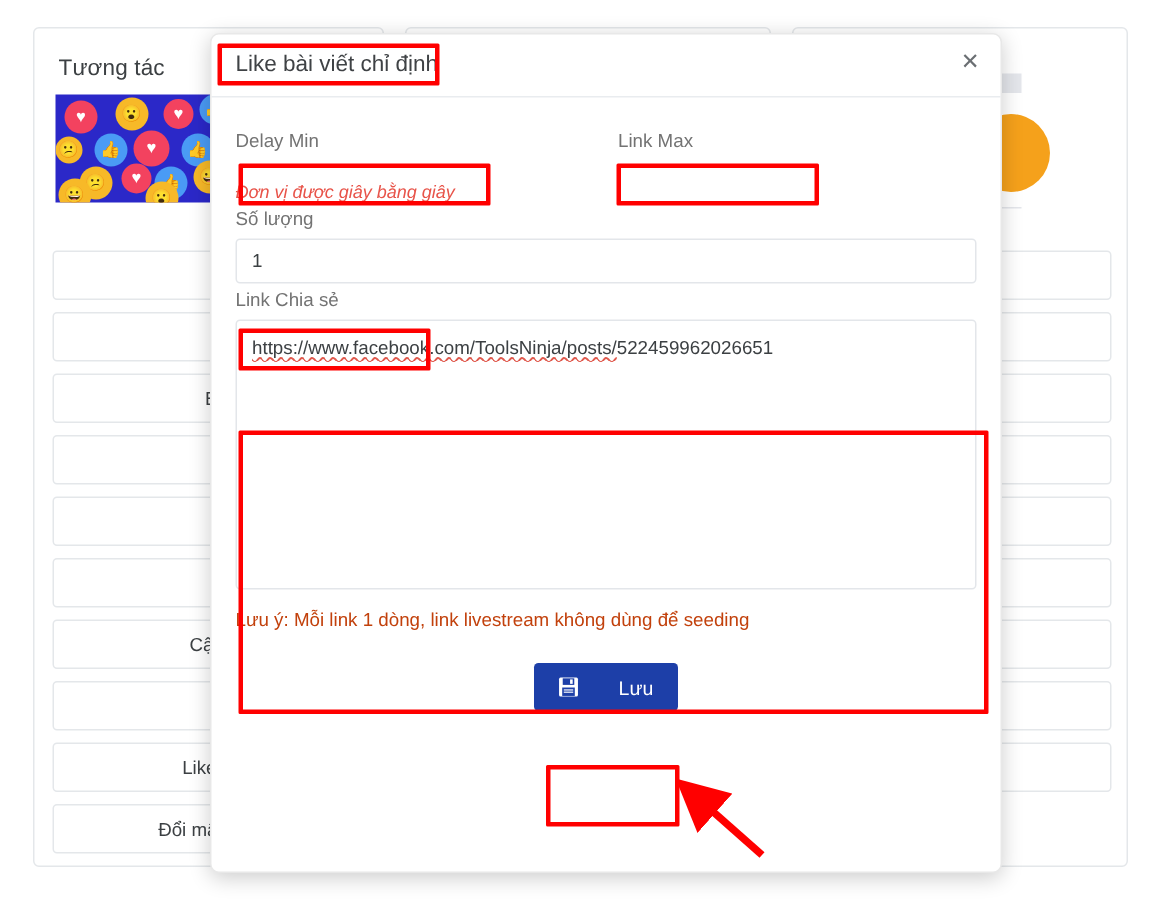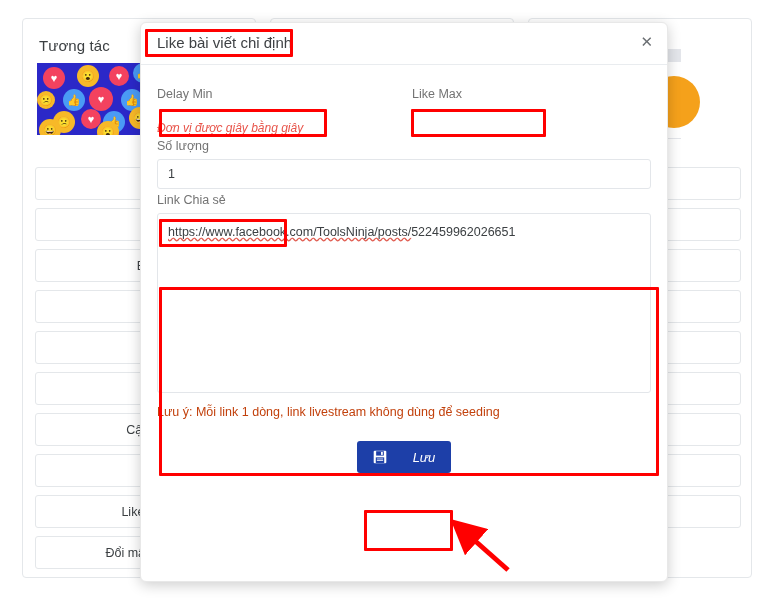--- a/index.html
+++ b/index.html
@@ -212,21 +212,20 @@
     border-radius: 3px;
     height: 32px;
     min-width: 70px;
     padding: 0 16px;
     font-size: 13px;
     display: flex;
     align-items: center;
     gap: 26px;
     cursor: pointer;
     font-family: "Liberation Sans", sans-serif;
-    font-style: italic;
   }
   .floppy { width: 14px; height: 14px; display:block; }
 
   
   .redbox {
     position: absolute;
     border: 3px solid #ff0000;
     pointer-events: none;
     z-index: 40;
     border-radius: 1px;
@@ -354,21 +353,21 @@
       <div id="modal-close">✕</div>
     </div>
 
     <div id="modal-body">
 
       <div class="row2">
         <div class="col">
           <div class="field-label">Delay Min</div>
         </div>
         <div class="col">
-          <div class="field-label">Like Max</div>
+          <div class="field-label">Link Max</div>
         </div>
       </div>
 
       <div class="hint-red">Đơn vị được giây bằng giây</div>
 
       <div class="block">
         <div class="field-label">Số lượng</div>
         <input class="txt-input" type="text" value="1" style="">
       </div>
 

